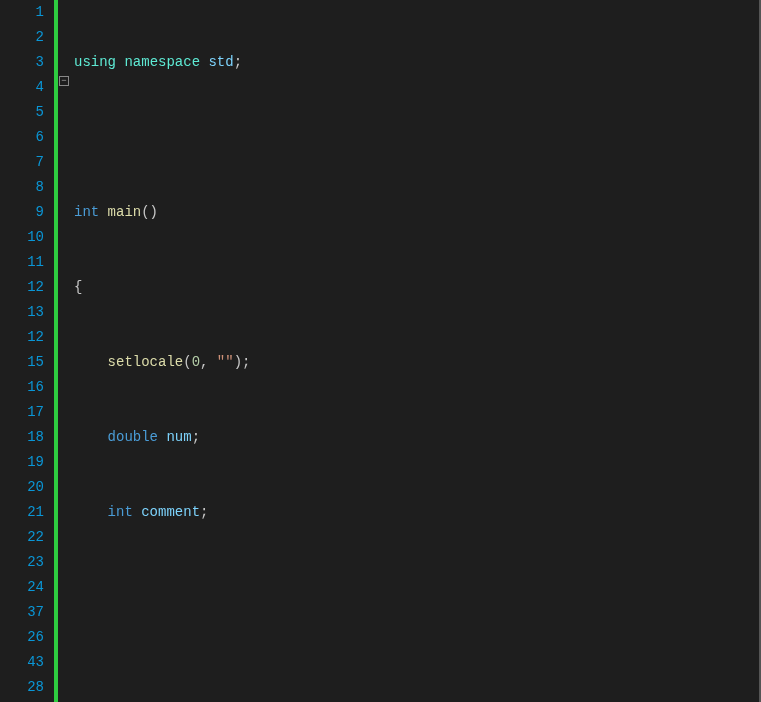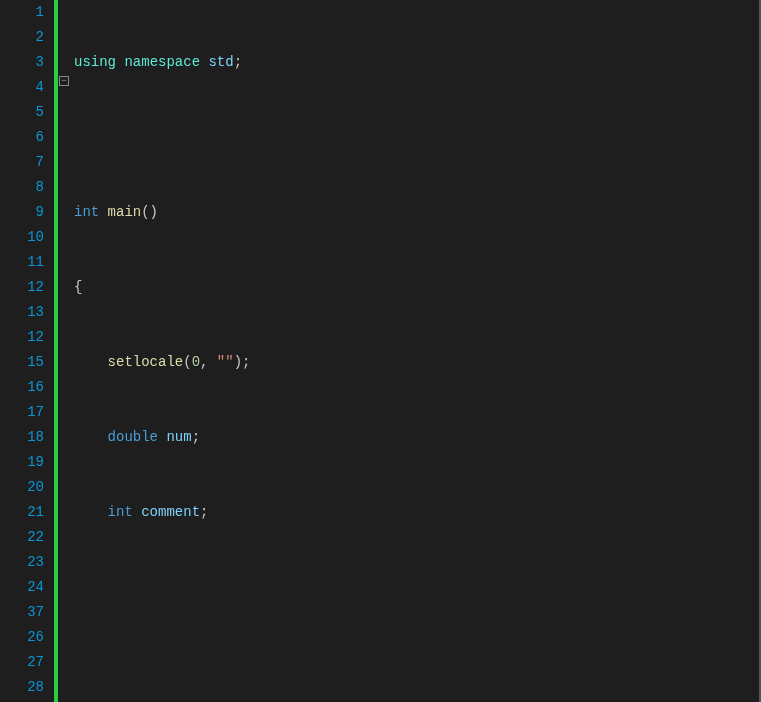--- a/index.html
+++ b/index.html
@@ -102,21 +102,21 @@
     <div class="line-num">17</div>
     <div class="line-num">18</div>
     <div class="line-num">19</div>
     <div class="line-num">20</div>
     <div class="line-num">21</div>
     <div class="line-num">22</div>
     <div class="line-num">23</div>
     <div class="line-num">24</div>
     <div class="line-num">37</div>
     <div class="line-num">26</div>
-    <div class="line-num">27</div>
+    <div class="line-num">43</div>
     <div class="line-num">28</div>
   </div>
 
   <div class="change-bar"></div>
 
   <div class="fold-col">
     <div class="fold-mark">−</div>
   </div>
 
   <div class="code">

